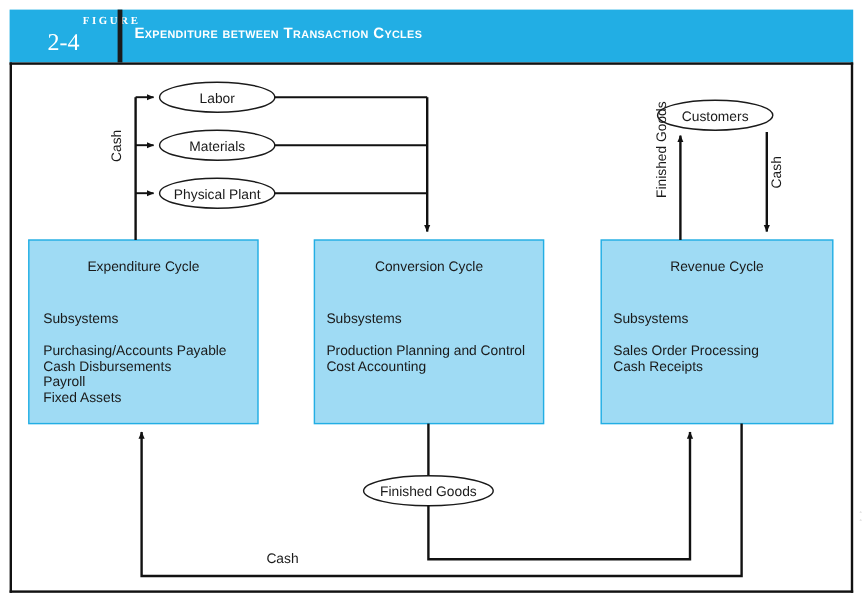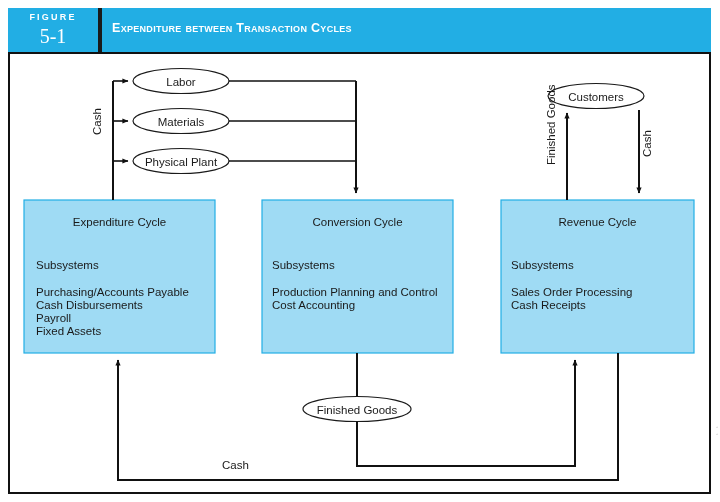--- a/index.html
+++ b/index.html
@@ -40,21 +40,22 @@
   }
   .figure-word {
     position: absolute;
     left: 0;
     top: 4px;
     width: 90px;
     font-size: 9px;
     font-weight: bold;
     letter-spacing: 2.2px;
     text-transform: uppercase;
-    font-family: Liberation Sans, sans-serif;
+    font-family: Liberation Serif, serif;
+    padding-left: 40px;
   }
   .figure-number {
     position: absolute;
     left: 0;
     top: 17px;
     width: 90px;
     font-size: 20px;
     font-family: "Liberation Serif", serif;
   }
   .figure-divider {
@@ -159,21 +160,21 @@
 </style>
 </head>
 <body>
 
 <div id="figure-root">
 
   <div class="header-band"></div>
 
   <div class="figure-tag">
     <div class="figure-word">Figure</div>
-    <div class="figure-number">5-1</div>
+    <div class="figure-number">2-4</div>
   </div>
 
   <div class="figure-divider"></div>
 
   <div class="figure-title">Expenditure between Transaction Cycles</div>
 
   <div class="frame-top-rule"></div>
   <div class="outer-frame"></div>
 
   <svg id="diagram-canvas" viewBox="0 0 720 502">

